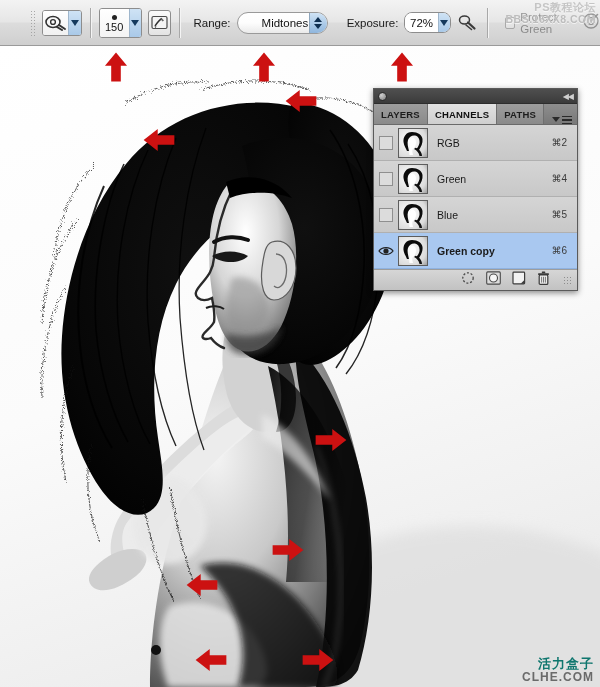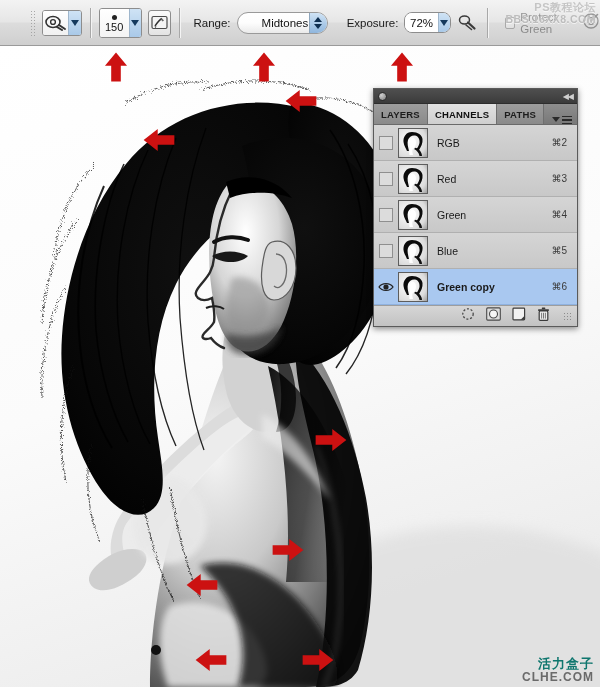--- a/index.html
+++ b/index.html
@@ -495,40 +495,20 @@
                   <stop offset="100%" stop-color="#9a9a9a"></stop>
                 </radialGradient>
               </defs>
               <rect width="30" height="30" fill="url(#tg1)"></rect>
               <path d="M13 3 C7 3 4 8 4.5 13 C5 17 7 19 8 22 L10 22 C9 18 8 14 9 11 C10 8 13 6 16 6.5 C19 7 21 10 20.5 14 C20 17 18 19 17 21 L20 21 C22 18 24 14 23.5 10 C23 6 19 3 13 3 Z" fill="#0b0b0b"></path>
               <path d="M12 9 C14.5 8 17 10 17 13.5 C17 17 15 19 13.5 20.5 C13 22 13.5 24 14 26 L10.5 26 C10 23 10.5 20 11 17 C11.4 14 11 11 12 9 Z" fill="#ffffff"></path>
               <path d="M15 20 C18 21.5 20 24 20.5 27 L23 27 C23 23 20 20 16.5 18.8 Z" fill="#111"></path>
             </svg></span>
           <span class="chan-name">RGB</span>
           <span class="chan-key">⌘2</span>
-        </div>
-        <div class="chan-row">
-          <span class="eye-cell">
-            <span class="eye-box"></span>
-          </span>
-          <span class="thumb"><svg viewBox="0 0 30 30" width="30" height="30">
-              <defs>
-                <radialGradient id="tg2" cx="0.35" cy="0.4" r="0.8">
-                  <stop offset="0%" stop-color="#ffffff"></stop>
-                  <stop offset="70%" stop-color="#dcdcdc"></stop>
-                  <stop offset="100%" stop-color="#9a9a9a"></stop>
-                </radialGradient>
-              </defs>
-              <rect width="30" height="30" fill="url(#tg2)"></rect>
-              <path d="M13 3 C7 3 4 8 4.5 13 C5 17 7 19 8 22 L10 22 C9 18 8 14 9 11 C10 8 13 6 16 6.5 C19 7 21 10 20.5 14 C20 17 18 19 17 21 L20 21 C22 18 24 14 23.5 10 C23 6 19 3 13 3 Z" fill="#0b0b0b"></path>
-              <path d="M12 9 C14.5 8 17 10 17 13.5 C17 17 15 19 13.5 20.5 C13 22 13.5 24 14 26 L10.5 26 C10 23 10.5 20 11 17 C11.4 14 11 11 12 9 Z" fill="#ffffff"></path>
-              <path d="M15 20 C18 21.5 20 24 20.5 27 L23 27 C23 23 20 20 16.5 18.8 Z" fill="#111"></path>
-            </svg></span>
-          <span class="chan-name">Red</span>
-          <span class="chan-key">⌘3</span>
         </div>
         <div class="chan-row">
           <span class="eye-cell">
             <span class="eye-box"></span>
           </span>
           <span class="thumb"><svg viewBox="0 0 30 30" width="30" height="30">
               <defs>
                 <radialGradient id="tg3" cx="0.35" cy="0.4" r="0.8">
                   <stop offset="0%" stop-color="#ffffff"></stop>
                   <stop offset="70%" stop-color="#dcdcdc"></stop>

